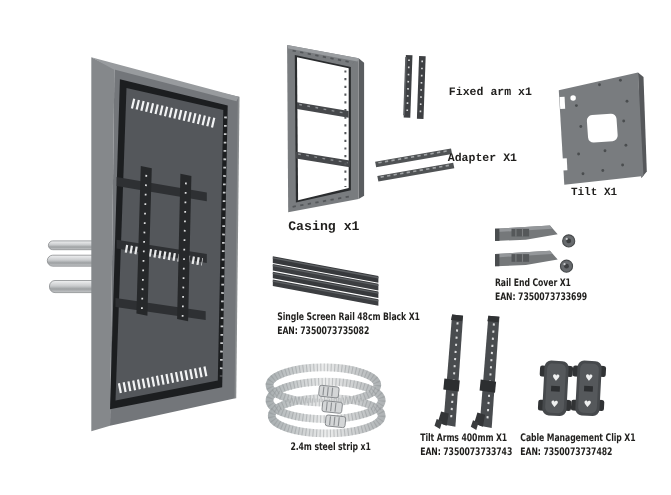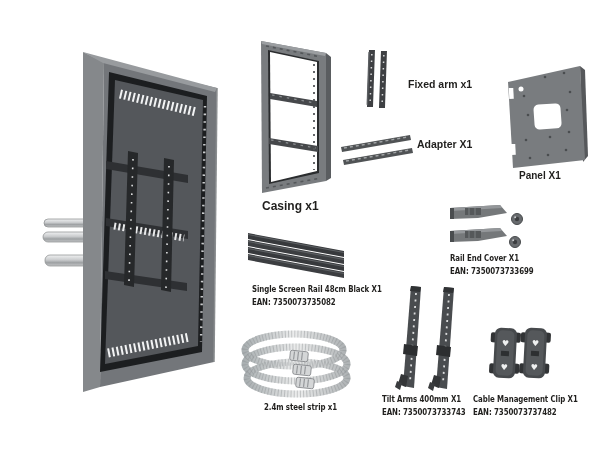--- a/index.html
+++ b/index.html
@@ -1,20 +1,20 @@
 <!DOCTYPE html>
 <html><head>
 <meta charset="utf-8">
 <style>
   html,body{margin:0;padding:0;background:#ffffff;}
   #stage{position:relative;width:610px;height:450px;background:#ffffff;overflow:hidden;
          font-family:"Liberation Sans", sans-serif;}
   #art{position:absolute;left:0;top:0;}
   .lbl{position:absolute;color:#201f1d;font-weight:bold;white-space:nowrap;}
-  .lbl-a{font-family:Liberation Sans, sans-serif;font-size:10.5px;}
+  .lbl-a{font-family:Liberation Mono, monospace;font-size:10.5px;}
   .lbl-a.big{font-size:12px;}
   .lbl-b{font-family:"DejaVu Sans", sans-serif;font-size:9.5px;line-height:13px;
          letter-spacing:-0.1px;transform:scaleX(0.74);transform-origin:0 0;}
 </style>
 </head>
 <body>
 
 <div id="stage">
 
   <svg id="art" width="610" height="450" viewBox="0 0 610 450">
@@ -206,23 +206,23 @@
     <g>
       <use href="#cclip" transform="translate(494,328) rotate(3 11 25)"></use>
       <use href="#cclip" transform="translate(524,328) rotate(3 11 25)"></use>
     </g>
   </svg>
 
   <div class="lbl lbl-a big" style="left:262px;top:199px;text-align:center;">Casing x1</div>
 
   <div class="lbl lbl-a" style="left:408px;top:78px;">Fixed arm x1</div>
 
-  <div class="lbl lbl-a" style="left:417px;top:138px;">Adapter X1</div>
-
-  <div class="lbl lbl-a" style="left:519px;top:170px;font-size:10px;">Panel X1</div>
+  <div class="lbl lbl-a" style="left:407px;top:138px;">Adapter X1</div>
+
+  <div class="lbl lbl-a" style="left:519px;top:170px;font-size:10px;">Tilt X1</div>
 
   <div class="lbl lbl-b" style="left:450px;top:251px;">
     <div>Rail End Cover X1</div>
     <div>EAN: 7350073733699</div>
   </div>
 
   <div class="lbl lbl-b" style="left:252px;top:282px;">
     <div>Single Screen Rail 48cm Black X1</div>
     <div>EAN: 7350073735082</div>
   </div>

